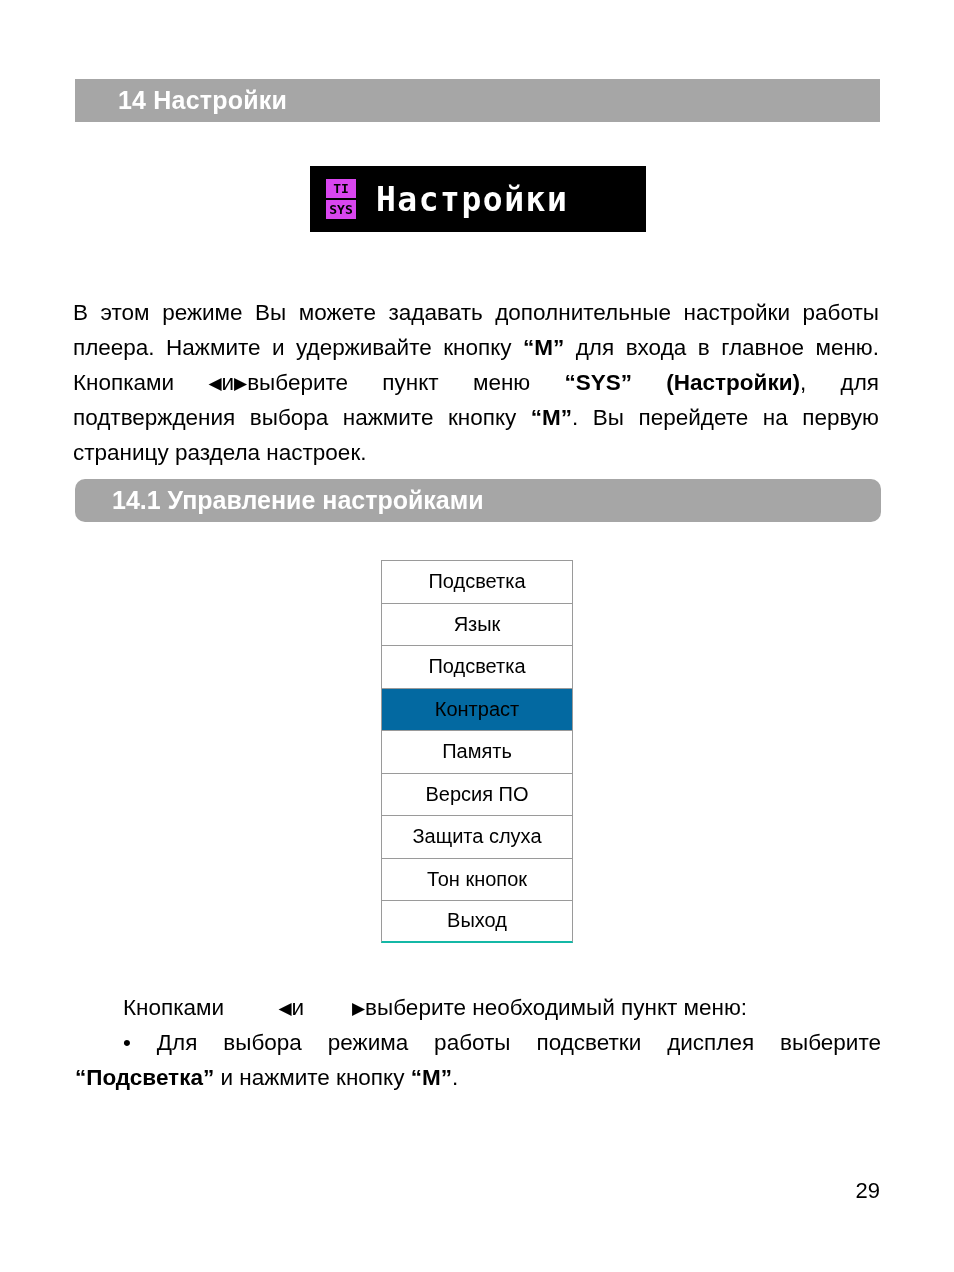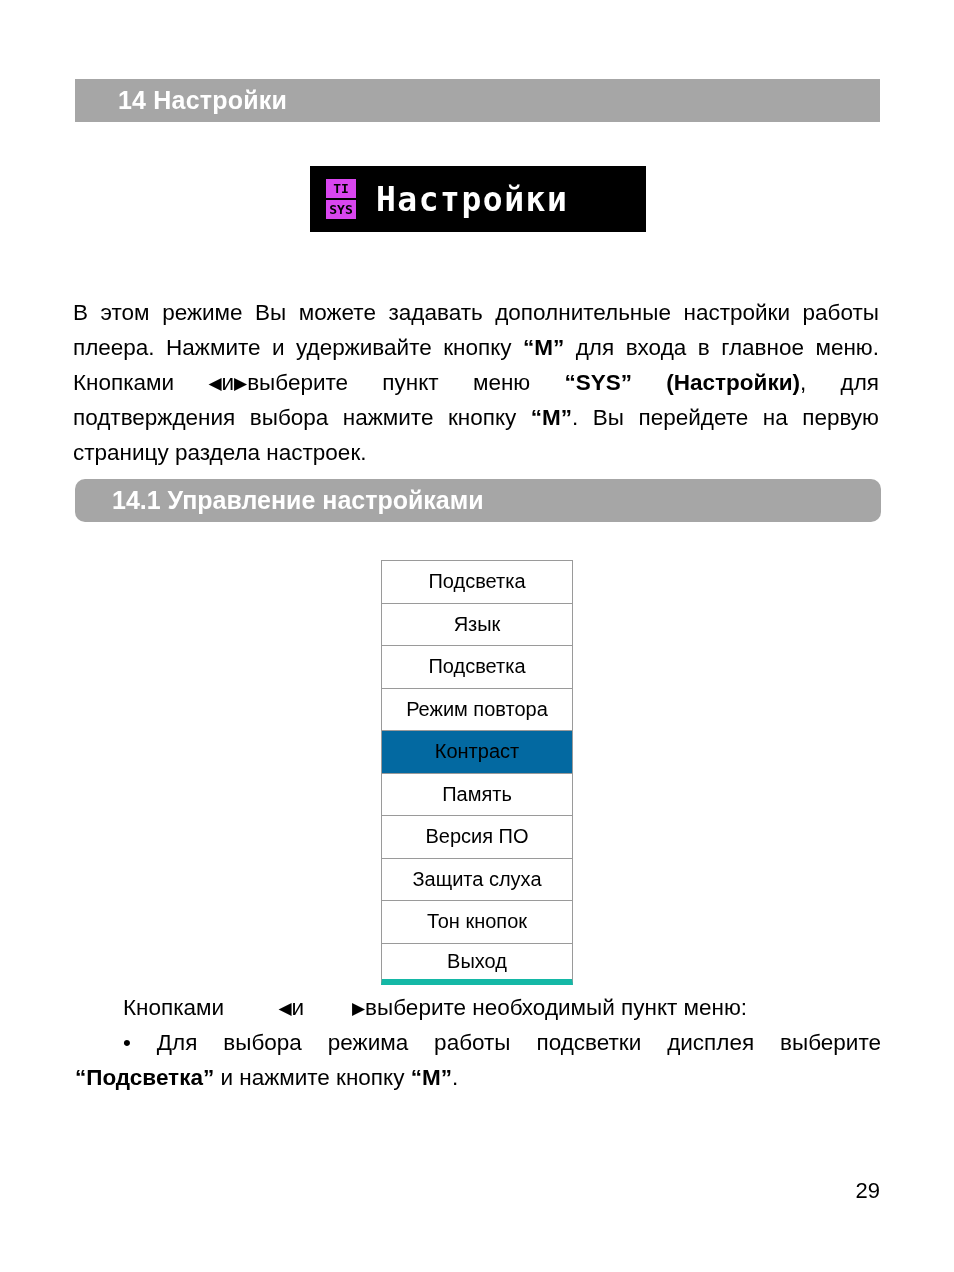--- a/index.html
+++ b/index.html
@@ -139,21 +139,21 @@
     border: 1px solid #9a9a9a;
     border-bottom: none;
     background: #ffffff;
     display: flex;
     align-items: center;
     justify-content: center;
     font-size: 20px;
     box-sizing: border-box;
   }
   .menu-item:last-child {
-    border-bottom: 6px solid #14b8a6;
+    border-bottom: 2px solid #14b8a6;
   }
   .menu-item.selected {
     background: #0369a1;
   }
 
   
   .outro {
     position: absolute;
     left: 75px;
     top: 990px;
@@ -206,23 +206,20 @@
   <div class="menu-list">
     <div class="menu-item">
         <span>Подсветка</span>
       </div>
     <div class="menu-item">
         <span>Язык</span>
       </div>
     <div class="menu-item">
         <span>Подсветка</span>
       </div>
-    <div class="menu-item">
-        <span>Режим повтора</span>
-      </div>
     <div class="menu-item selected">
         <span>Контраст</span>
       </div>
     <div class="menu-item">
         <span>Память</span>
       </div>
     <div class="menu-item">
         <span>Версия ПО</span>
       </div>
     <div class="menu-item">

